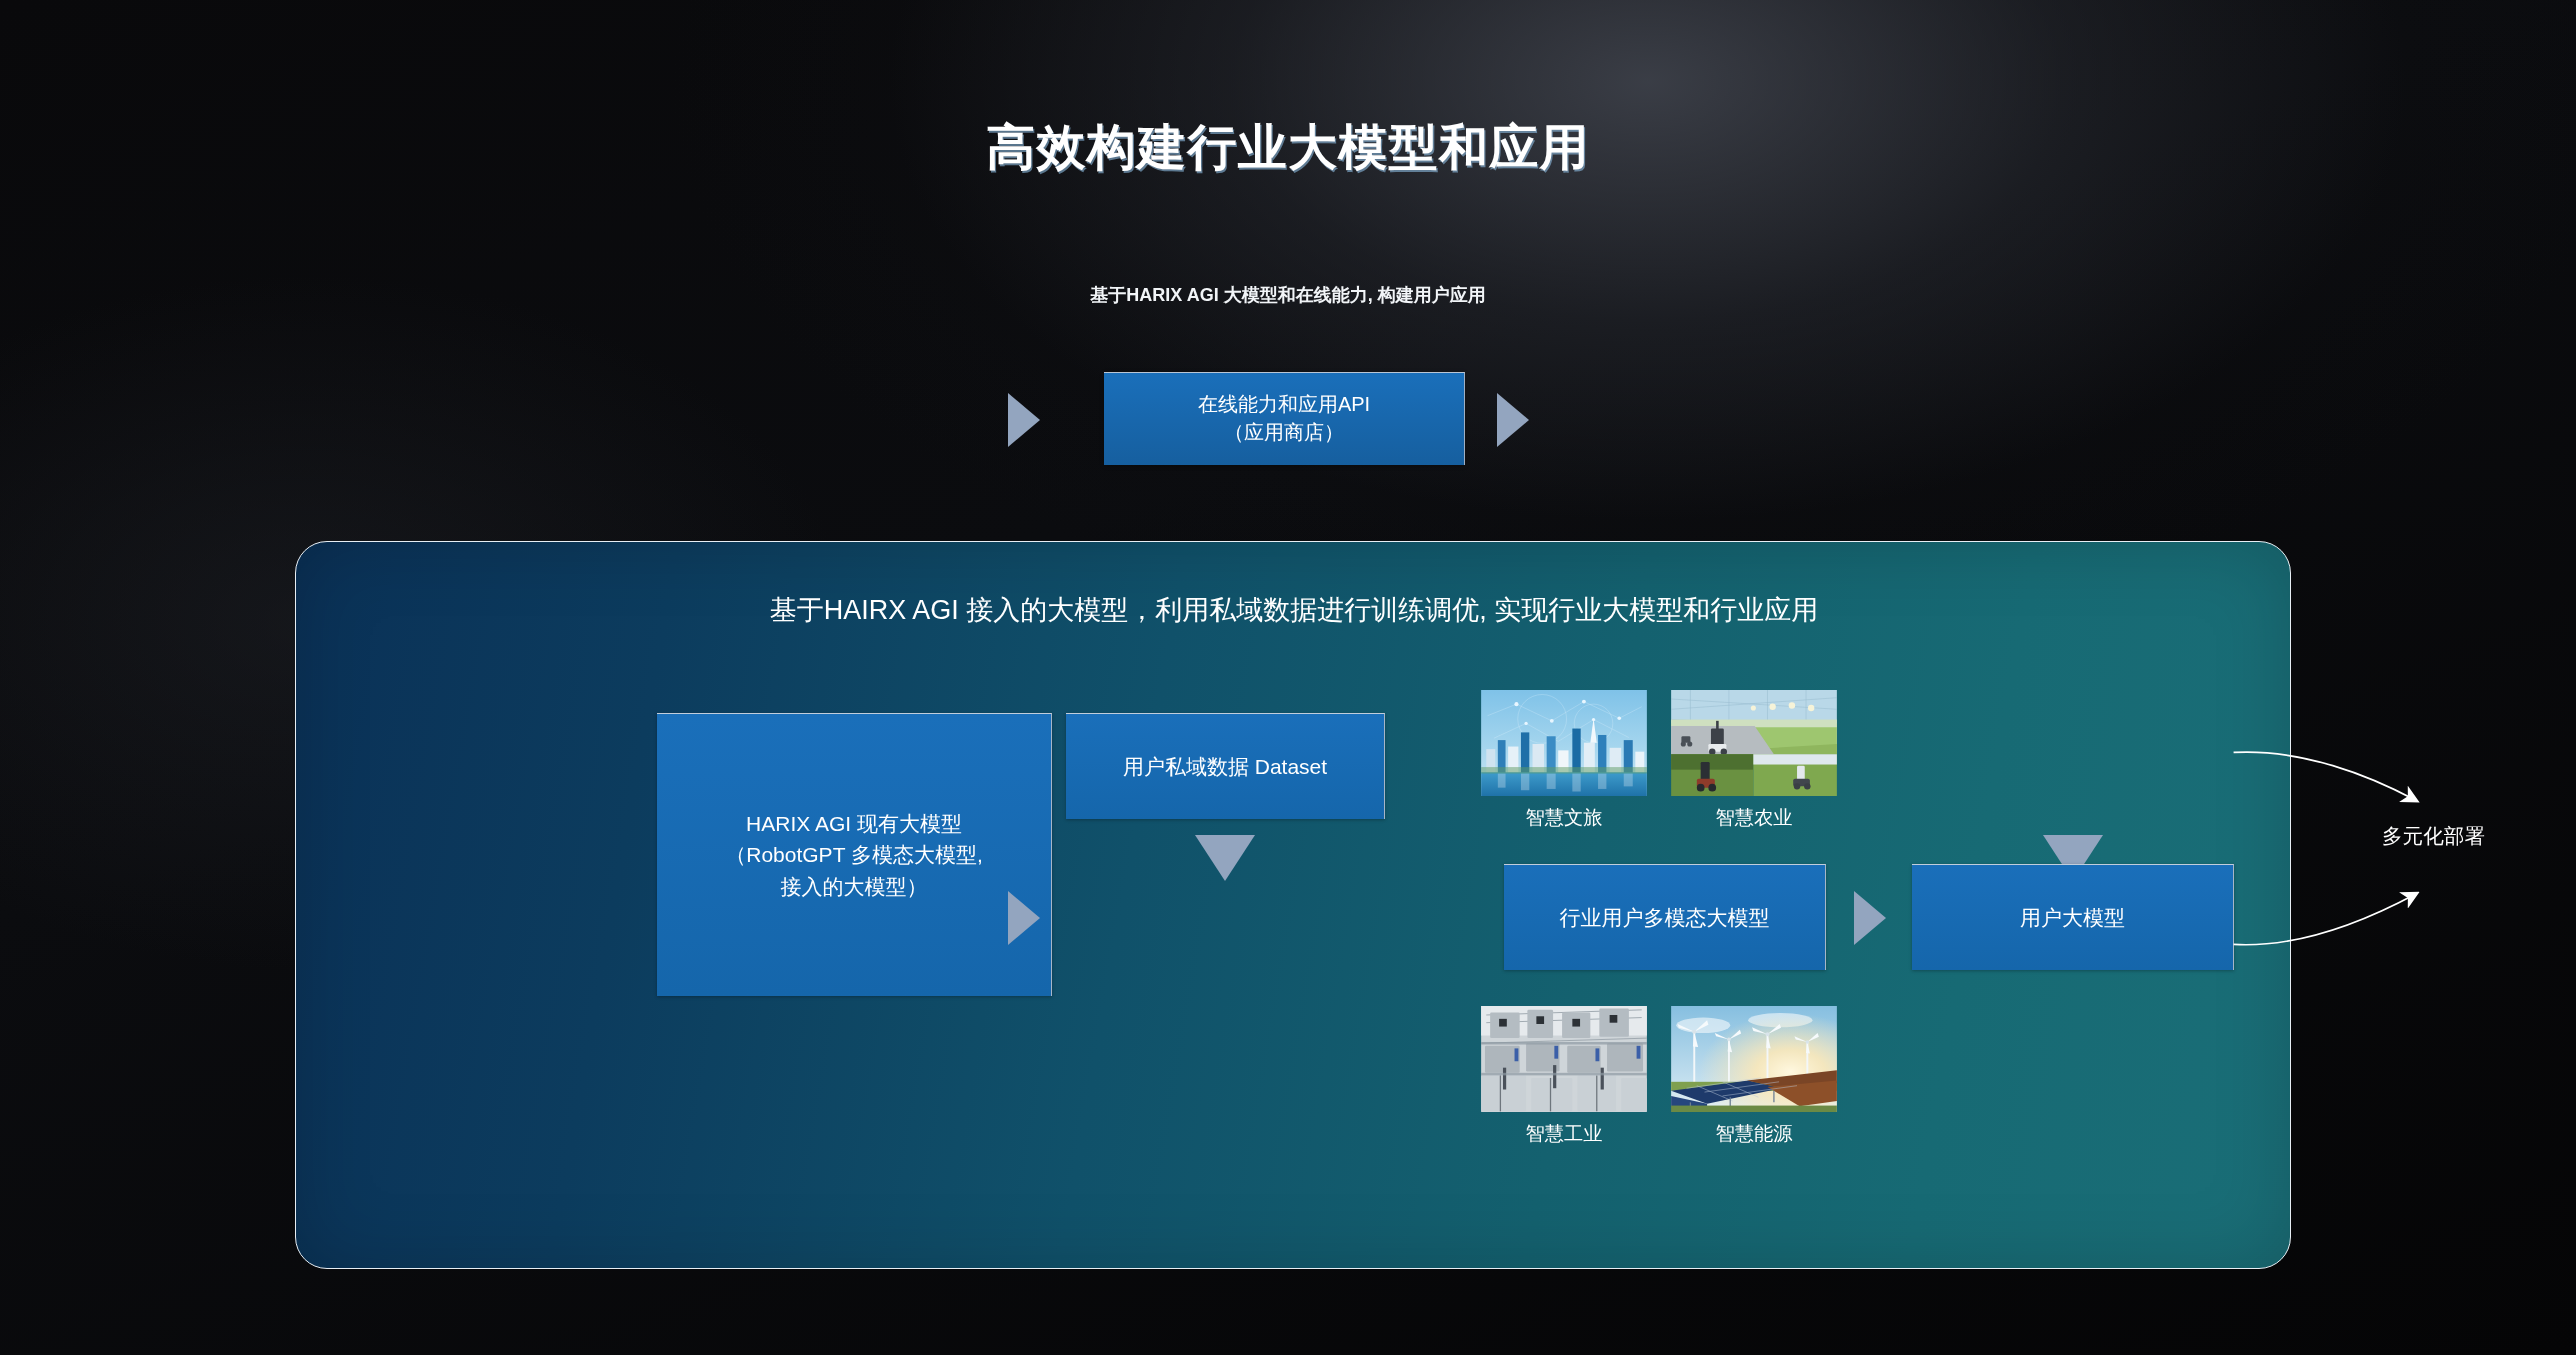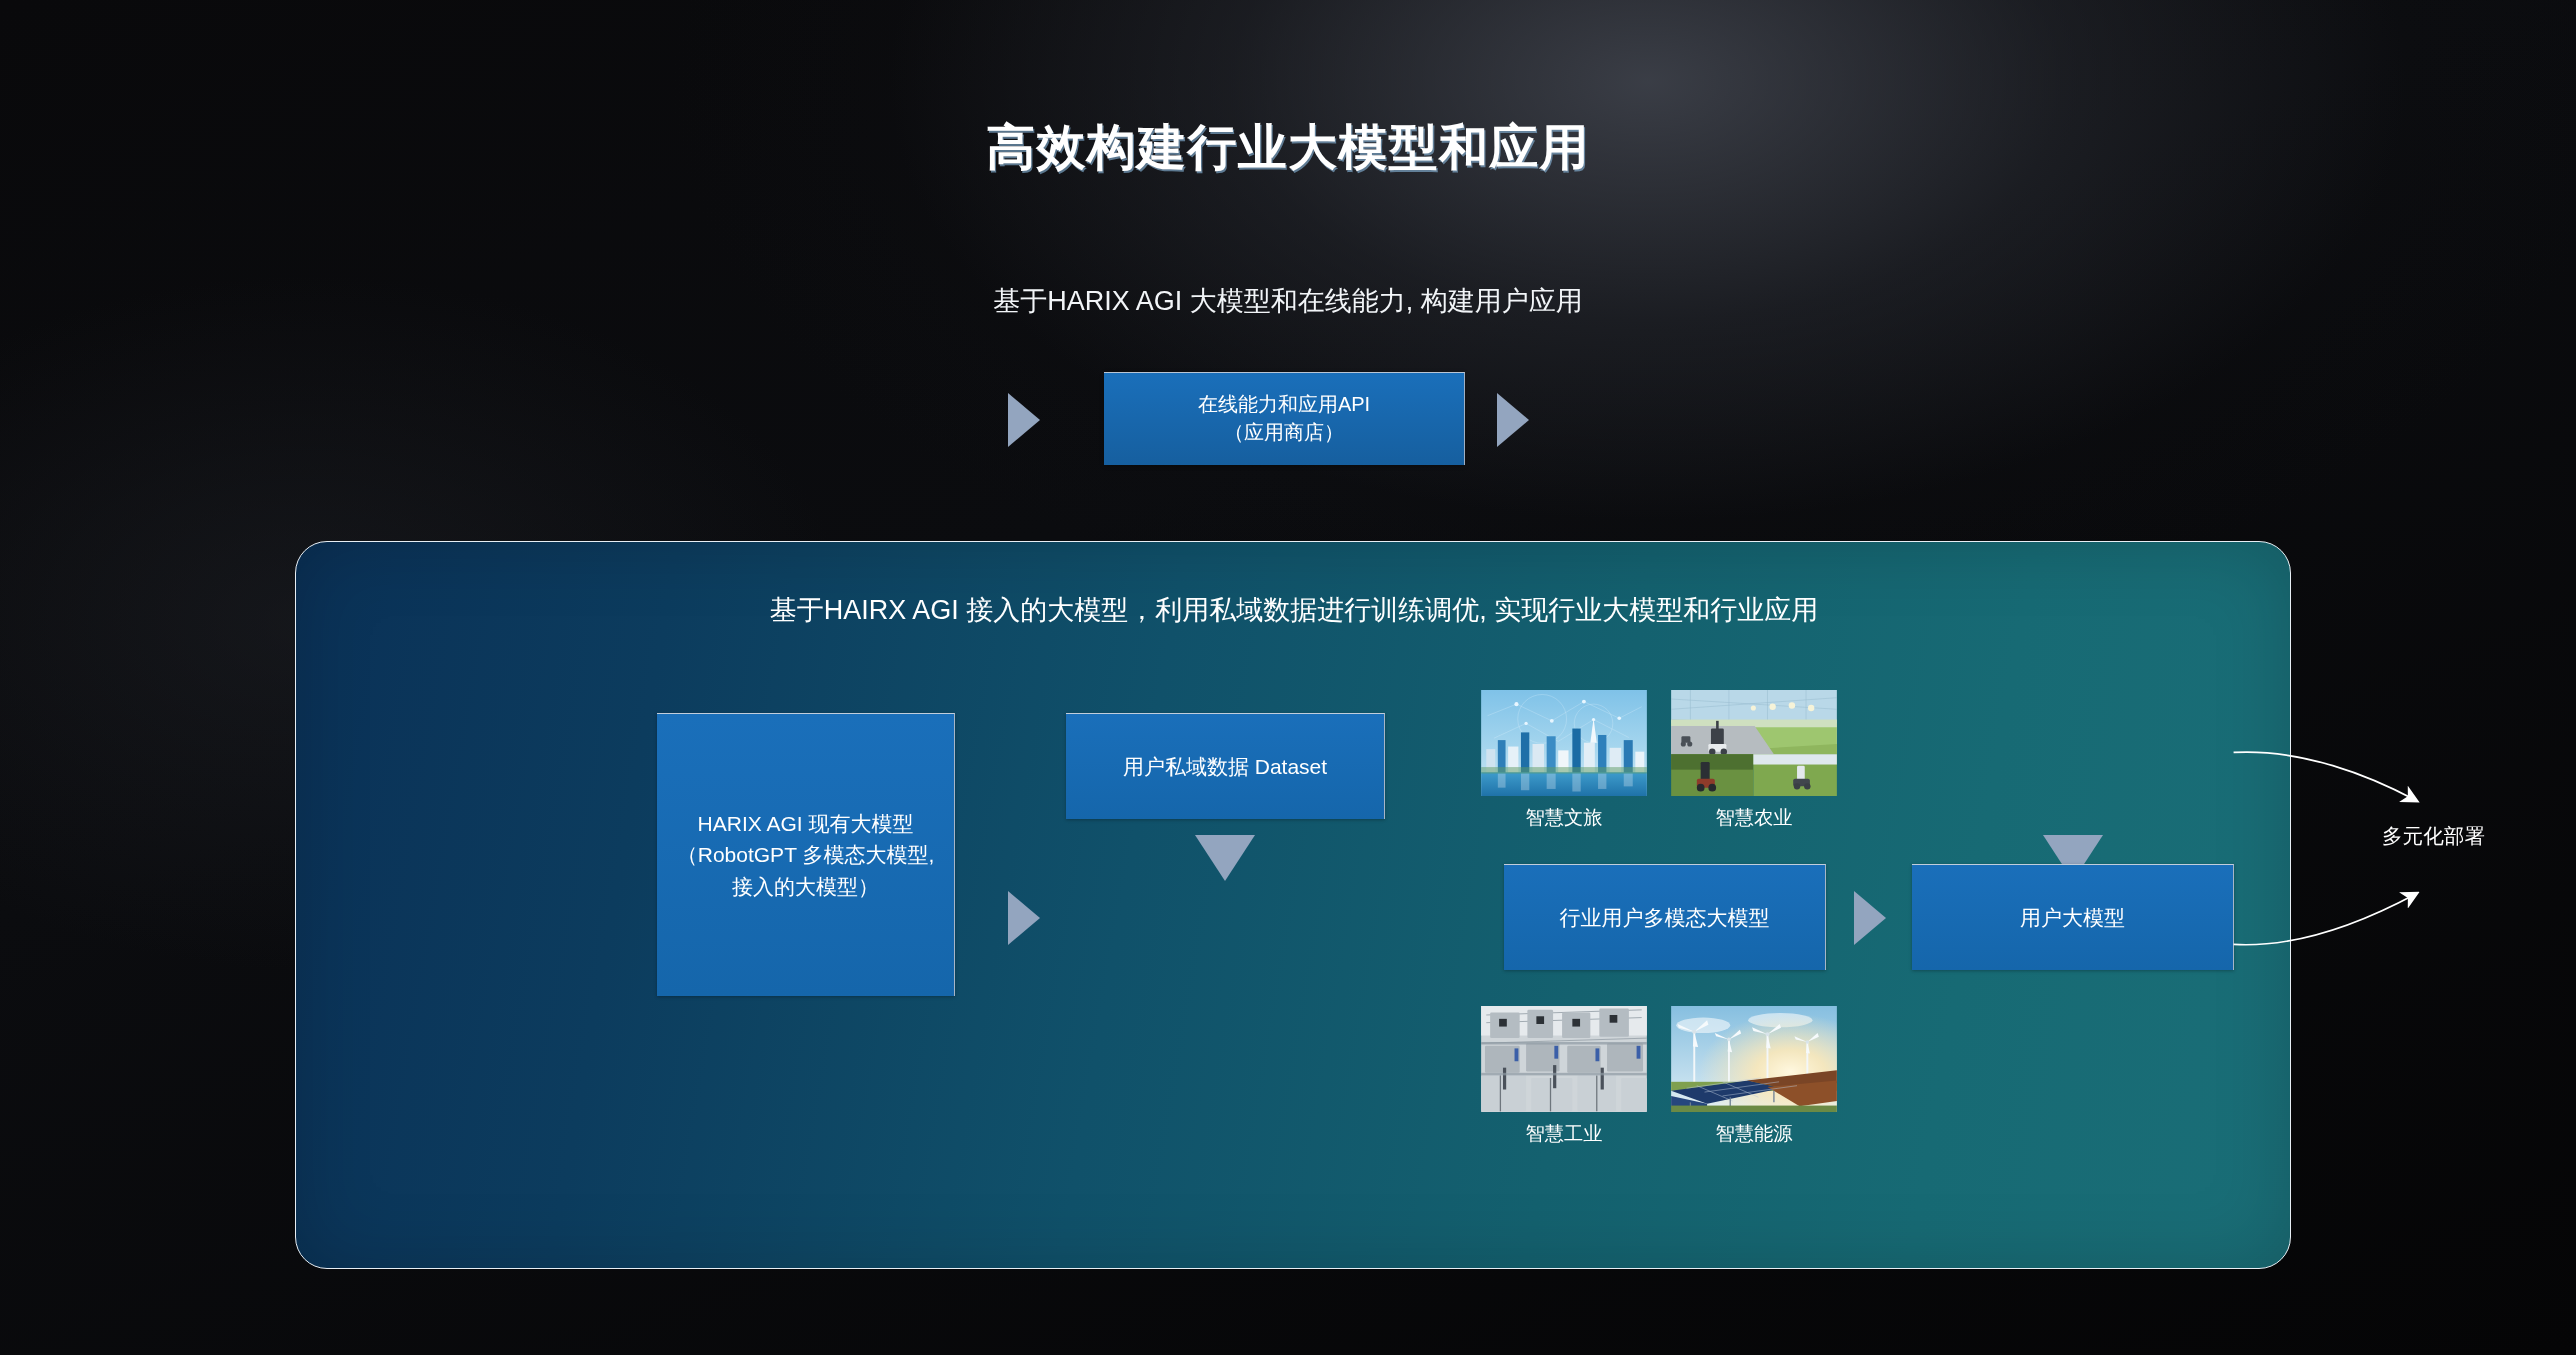--- a/index.html
+++ b/index.html
@@ -31,22 +31,22 @@
     color: #ffffff;
     text-shadow: 1.3px 1.9px 0 rgba(150,200,240,0.55);
   }
 
   
   #subtitle-top {
     position: absolute;
     left: 0; top: 283px;
     width: 2576px;
     text-align: center;
-    font-size: 27px;
-    font-weight: 400;
+    font-size: 18px;
+    font-weight: 700;
     color: #f2f5f8;
   }
 
   
   #top-flow {
     position: absolute;
     left: 615px; top: 372px;
     width: 1372px; height: 93px;
   }
   .tbox {
@@ -119,21 +119,21 @@
     align-items: center;
     justify-content: center;
     text-align: center;
     color: #ffffff;
     line-height: 1.5;
     box-shadow: 0 1.3px 3.2px rgba(0,0,0,0.28);
   }
 
   #box-existing-model {
     left: 361px; top: 171px;
-    width: 298px; height: 283px;
+    width: 395px; height: 283px;
     font-size: 21px;
   }
   #box-dataset {
     left: 770px; top: 171px;
     width: 319px; height: 106px;
     font-size: 21px;
   }
   #box-training {
     left: 770px; top: 322px;
     width: 319px; height: 106px;

